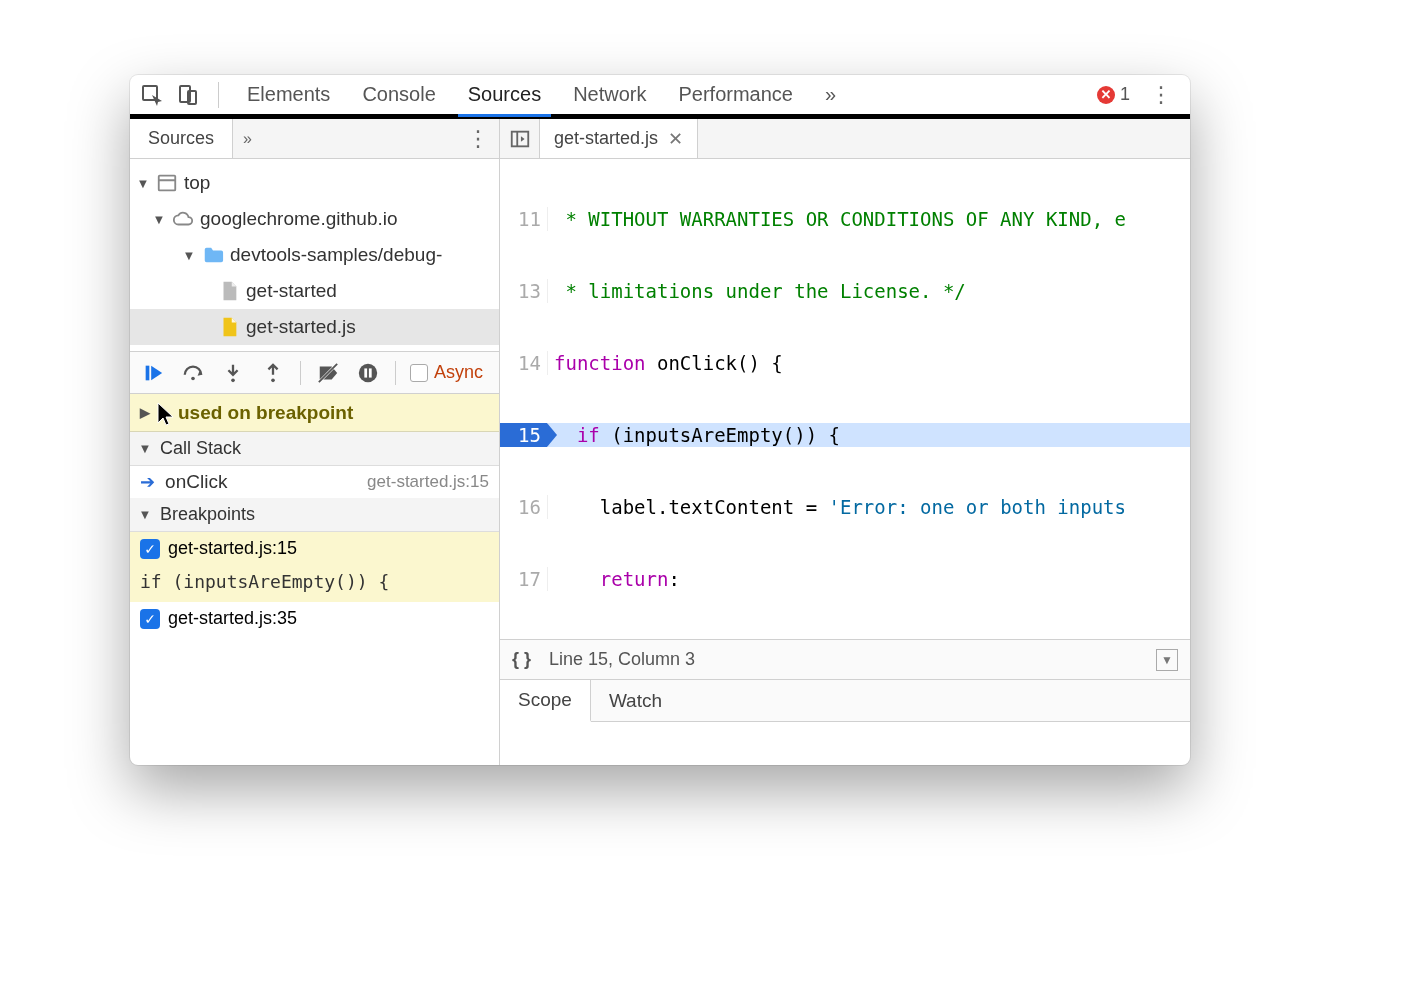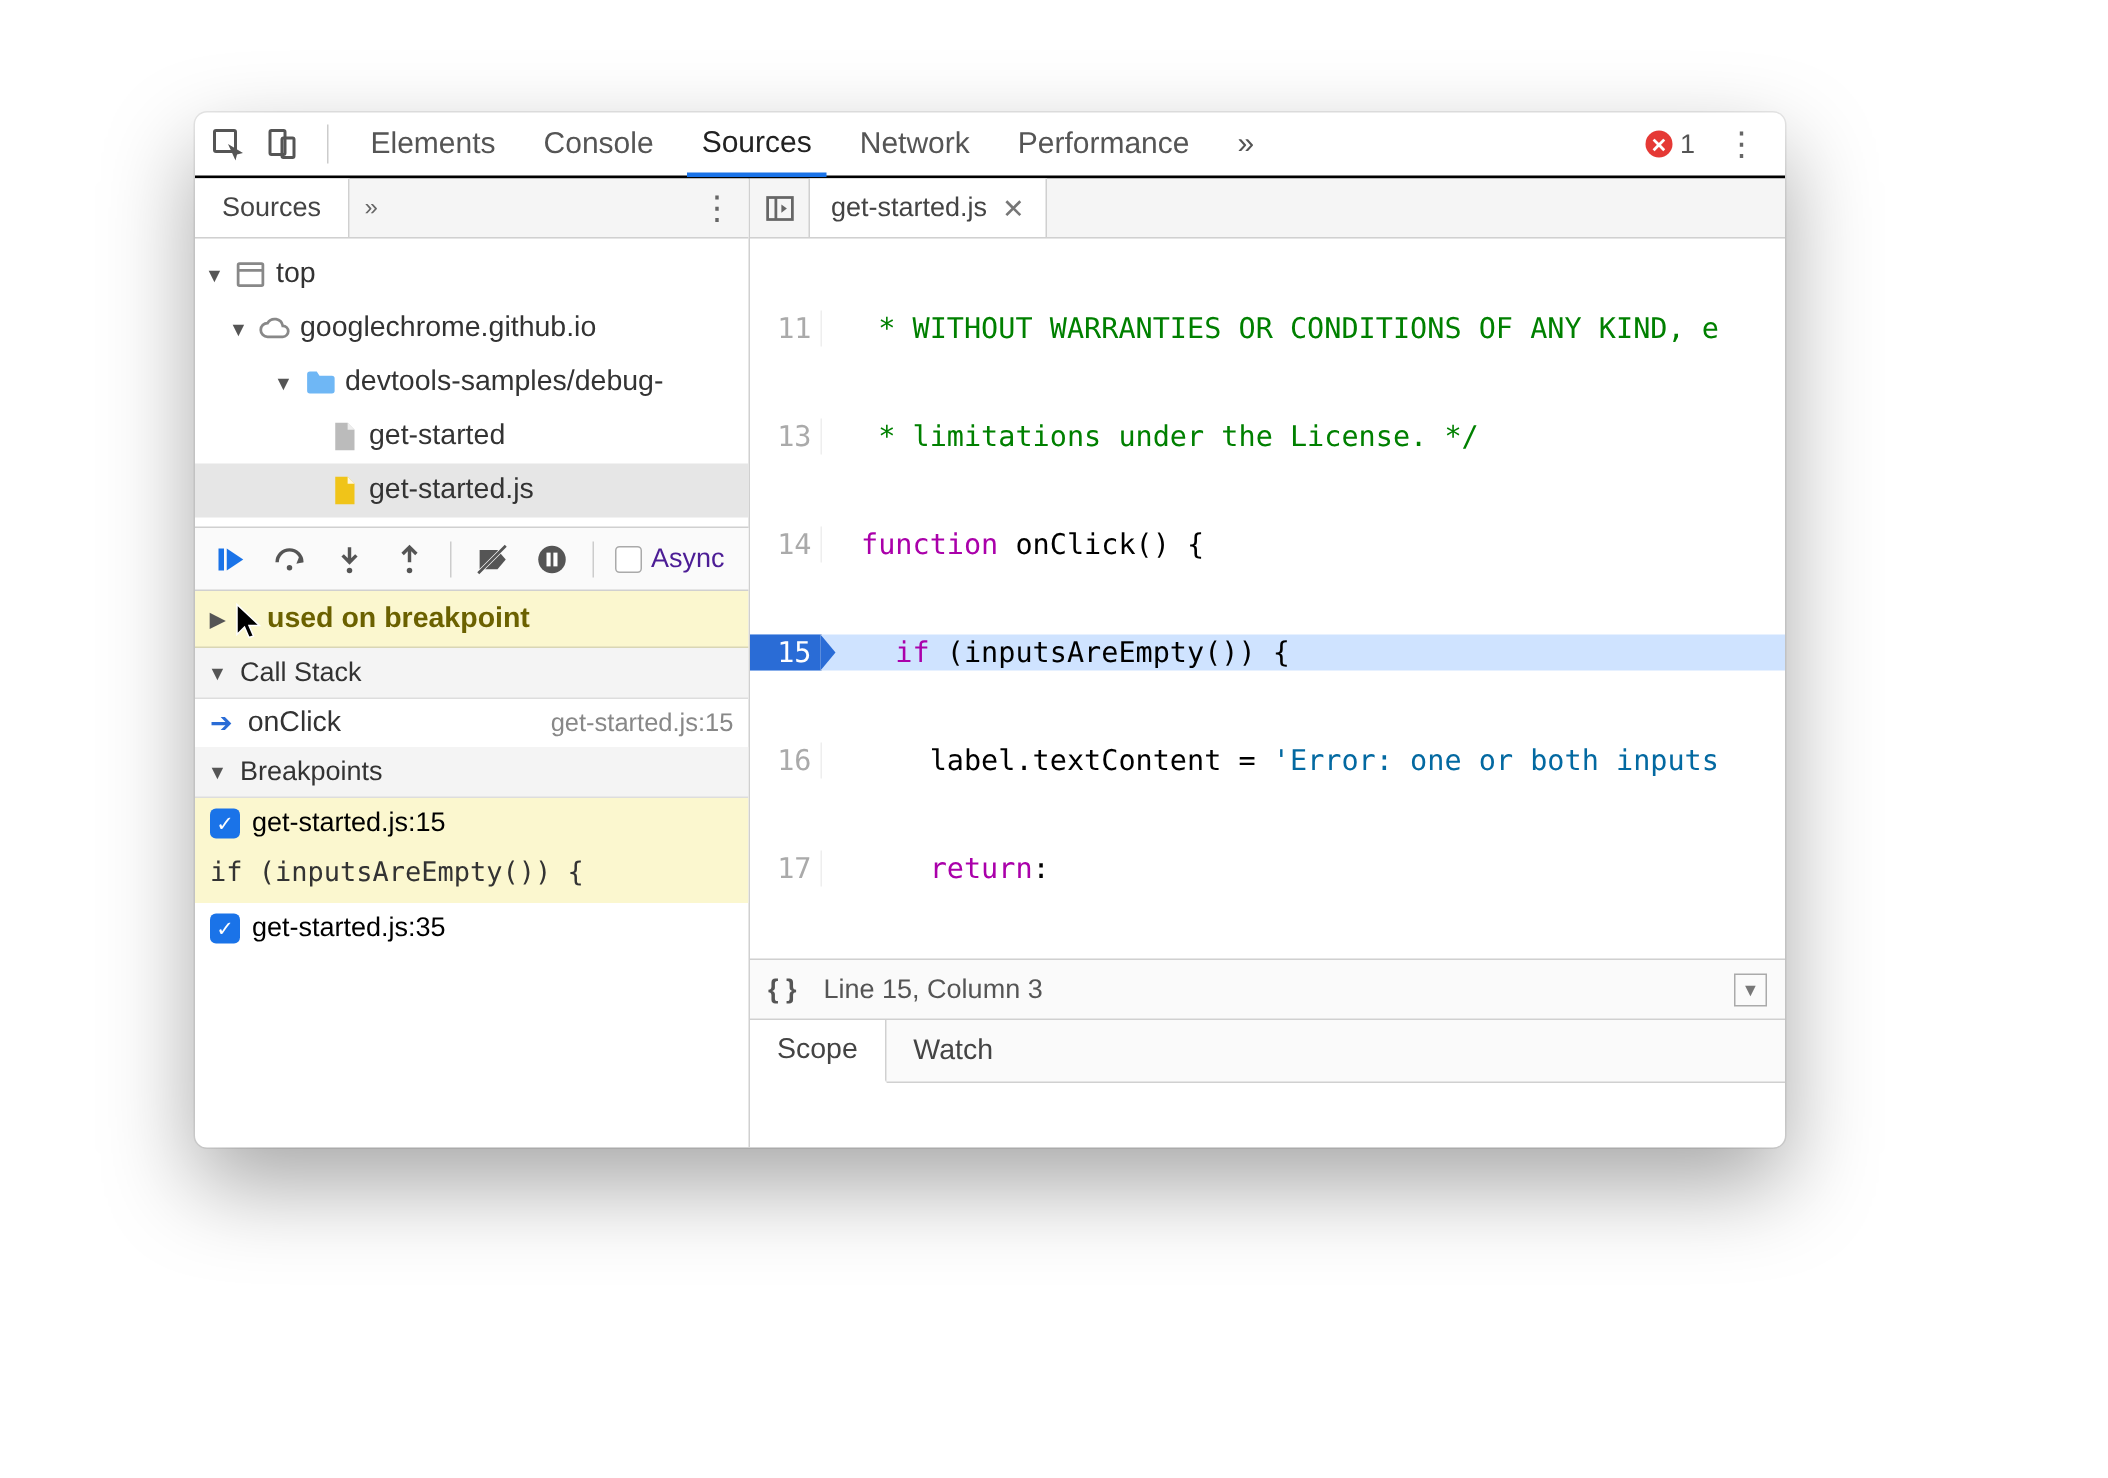--- a/index.html
+++ b/index.html
@@ -35,21 +35,21 @@
   }
   .traffic { display: flex; gap: 9px; }
   .dot { width: 14px; height: 14px; border-radius: 50%; }
   .dot.red { background: #ff5f57; border: 1px solid #e14239; }
   .dot.yellow { background: #ffbd2e; border: 1px solid #e1a124; }
   .dot.green { background: #28c940; border: 1px solid #1aad2e; }
   .title { margin-left: 20px; font-size: 19px; color: #3a3a3a; white-space: nowrap; overflow: hidden; text-overflow: ellipsis; }
   
   .main-tabs {
     height: 44px;
-    border-bottom: 2px solid #000000;
+    border-bottom: 5px solid #000000;
     display: flex;
     align-items: center;
     padding: 0 10px;
     gap: 12px;
     font-size: 20px;
     color: #555;
   }
   .tool-icon { width: 24px; height: 24px; display: inline-flex; align-items: center; justify-content: center; color: #555; }
   .divider { width: 1px; height: 26px; background: #ccc; margin: 0 6px; }
   .main-tab { padding: 8px 10px; cursor: pointer; }
@@ -102,21 +102,21 @@
   
   .debug-tb {
     height: 42px;
     display: flex;
     align-items: center;
     gap: 14px;
     padding: 0 10px;
     border-bottom: 1px solid #d0d0d0;
     background: #fafafa;
     font-size: 18px;
-    color: #4c1d95;
+    color: #c2410c;
   }
   .dbgbtn { width: 26px; height: 26px; display: flex; align-items: center; justify-content: center; cursor: pointer; }
   .dbgbtn svg { width: 22px; height: 22px; }
   .dbgbtn.resume { color: #1a73e8; }
   .vbar { width: 1px; height: 24px; background: #ccc; }
   .async-ck { display: flex; align-items: center; gap: 6px; }
   .checkbox { width: 18px; height: 18px; border: 1px solid #aaa; border-radius: 3px; background: #fff; }
   
   .section-head {
     height: 34px;
@@ -186,21 +186,21 @@
   
   .editor {
     flex: 0 0 auto;
     font-family: ui-monospace, Menlo, monospace;
     font-size: 19px;
     white-space: pre;
     line-height: 24px;
     overflow: hidden;
     position: relative;
   }
-  .code-row { display: flex; height: 24px; gap: 20px; }
+  .code-row { display: flex; height: 24px; }
   .gutter { width: 48px; text-align: right; padding-right: 6px; color: #aaa; background: #fff; border-right: 1px solid #eee; }
   .gutter.bp {
     background: #2a6cd6;
     color: #fff;
     position: relative;
   }
   .gutter.bp::after {
     content: "";
     position: absolute;
     right: -10px;

